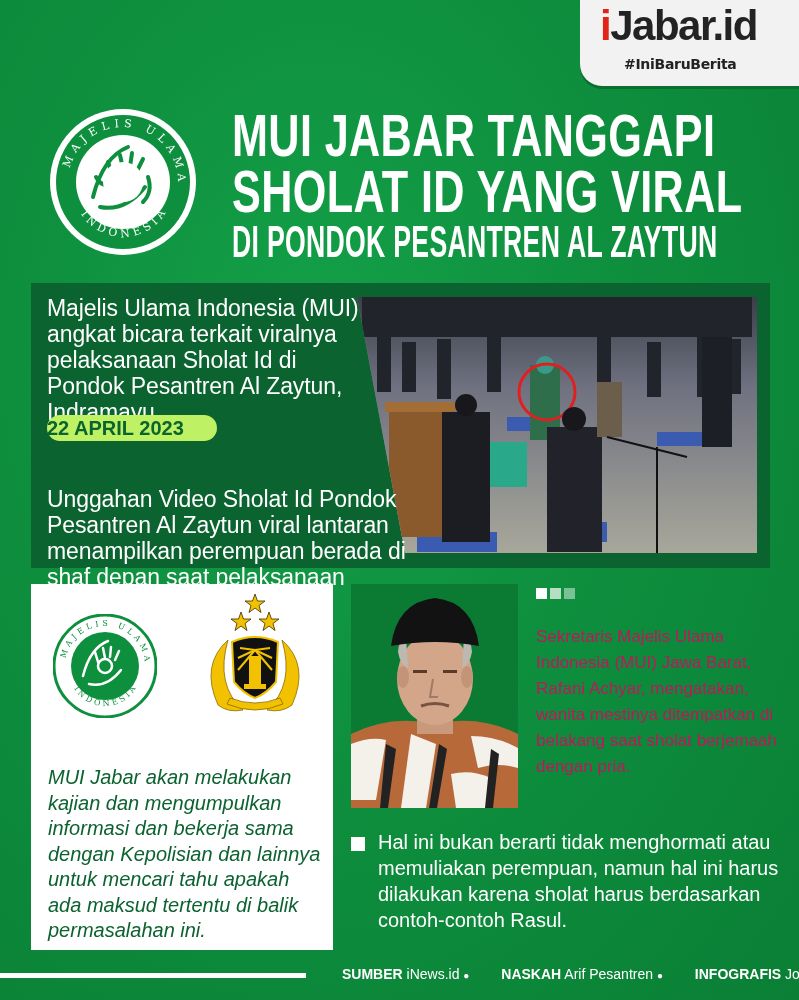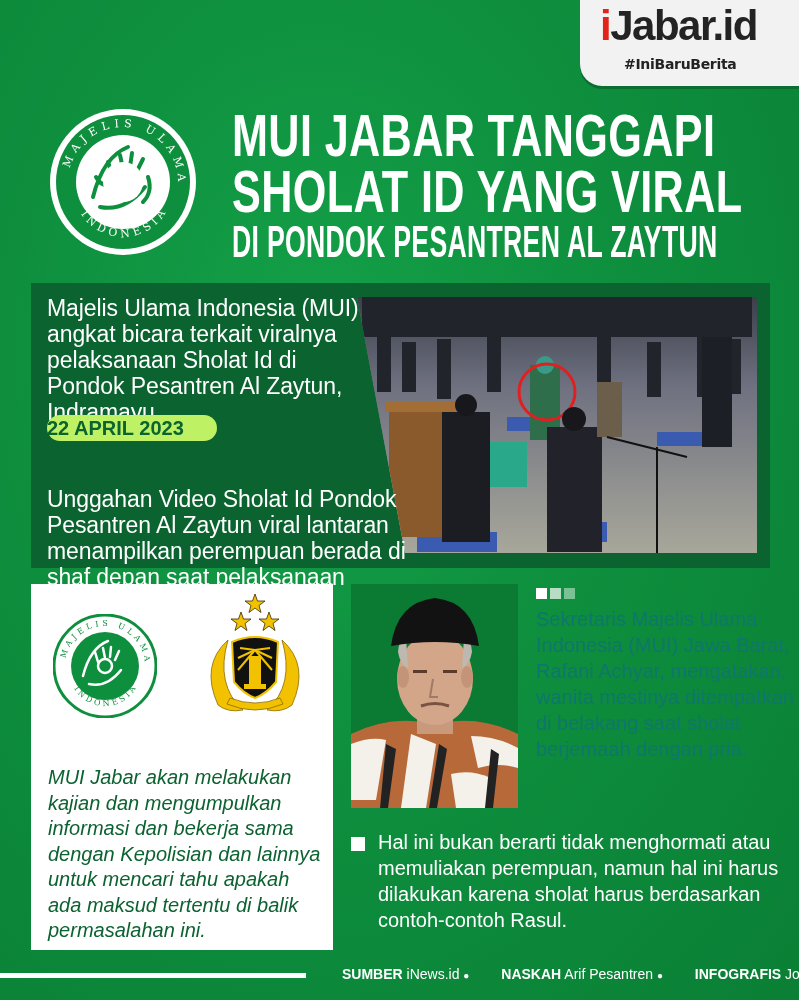--- a/index.html
+++ b/index.html
@@ -76,22 +76,22 @@
   }
   .mui-logo-small { left: 53px; top: 614px; width: 104px; height: 104px; }
   .polri-logo { left: 190px; top: 590px; width: 130px; height: 130px; }
 
   
   .portrait { left: 351px; top: 584px; width: 167px; height: 224px; background: #0b7a33; overflow: hidden; }
 
   .squares { left: 536px; top: 585px; }
   .sq { display: inline-block; width: 11px; height: 11px; margin-right: 3px; }
   .quote {
-    left: 536px; top: 606px; width: 260px;
-    font-size: 20px; line-height: 26px; color: #0f766e;
+    left: 536px; top: 624px; width: 260px;
+    font-size: 17px; line-height: 26px; color: #be185d;
   }
   .bullet-sq { left: 351px; top: 837px; width: 14px; height: 14px; background: #fff; }
   .bullet-text {
     left: 378px; top: 829px; width: 410px;
     font-size: 20px; line-height: 26px; color: #fff;
   }
 
   
   .footer-line { left: 0; top: 973px; width: 306px; height: 5px; background: #fff; }
   .footer {

